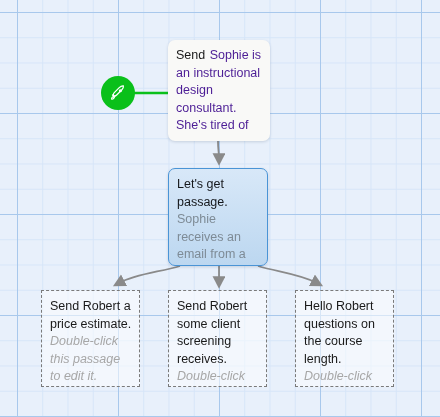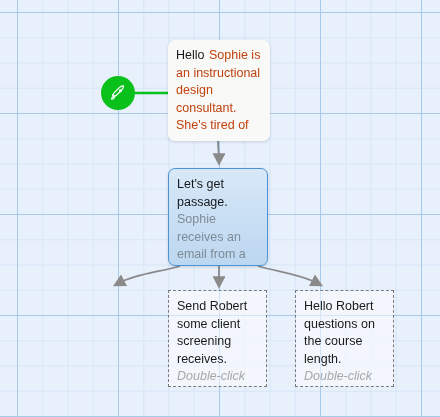--- a/index.html
+++ b/index.html
@@ -74,21 +74,21 @@
     line-height: 15.5px;
     z-index: 4;
   }
   .passage .p-title {
     font-size: 12.5px;
     color: #1a1a1a;
     display: inline;
   }
   .passage .p-excerpt {
     font-size: 12.5px;
-    color: #c2410c;
+    color: #4c1d95;
     display: inline;
   }
 
   
   .passage.filled {
     background: #f9f9f7;
     border-radius: 7px;
     box-shadow: 0 1px 3px rgba(40,60,90,0.18);
   }
 
@@ -147,29 +147,33 @@
     <span>
       <svg width="20" height="20" viewBox="0 0 24 24" fill="none" stroke="#ffffff" stroke-width="1.5" stroke-linecap="round" stroke-linejoin="round">
         <path d="M7.5 16.5c-1.4-1.4-1.4-3.6 0-5l6-6c1.6-1.6 3.6-2.3 5-2.1.2 1.4-.5 3.4-2.1 5l-6 6c-1.4 1.4-3.6 1.4-5 0z"></path>
         <circle cx="14.8" cy="9.2" r="1.1"></circle>
         <path d="M8.3 15.7c-.9.9-.9 2.3-1.7 3.1-.8.8-2.2.6-2.2.6s-.2-1.4.6-2.2c.8-.8 2.2-.8 3.1-1.7z"></path>
       </svg>
     </span>
   </div>
 
   <div class="passage filled" id="node-intro">
-    <span class="p-title">Hello</span>
+    <span class="p-title">Send</span>
     <span class="p-excerpt">Sophie is an instructional design consultant. She's tired of</span>
   </div>
 
   <div class="passage selected" id="node-start">
     <span class="p-title">Let's get passage.</span>
     <span class="p-excerpt">Sophie receives an email from a prospective client, Robert. //Hello Sophie,</span>
   </div>
 
+  <div class="passage empty" id="node-price">
+    <span class="p-title">Send Robert a price estimate.</span>
+    <span class="p-excerpt">Double-click this passage to edit it.</span>
+  </div>
 
   <div class="passage empty" id="node-screen">
     <span class="p-title">Send Robert some client screening receives.</span>
     <span class="p-excerpt">Double-click this passage to edit</span>
   </div>
 
   <div class="passage empty" id="node-length">
     <span class="p-title">Hello Robert questions on the course length.</span>
     <span class="p-excerpt">Double-click this passage to edit</span>
   </div>

